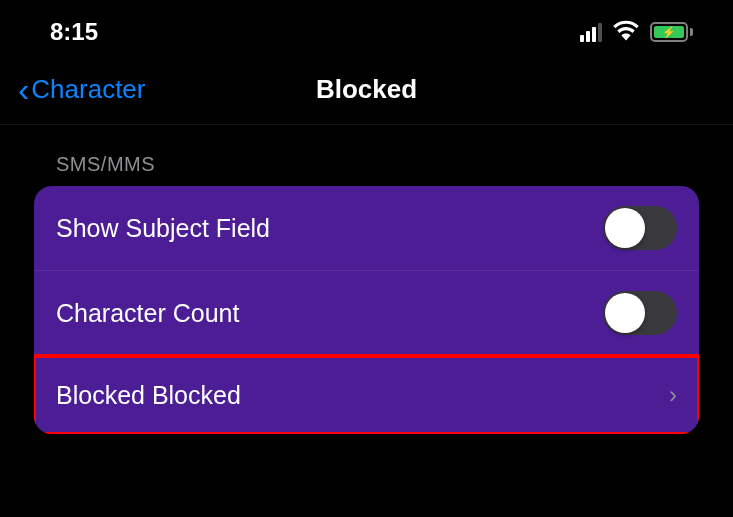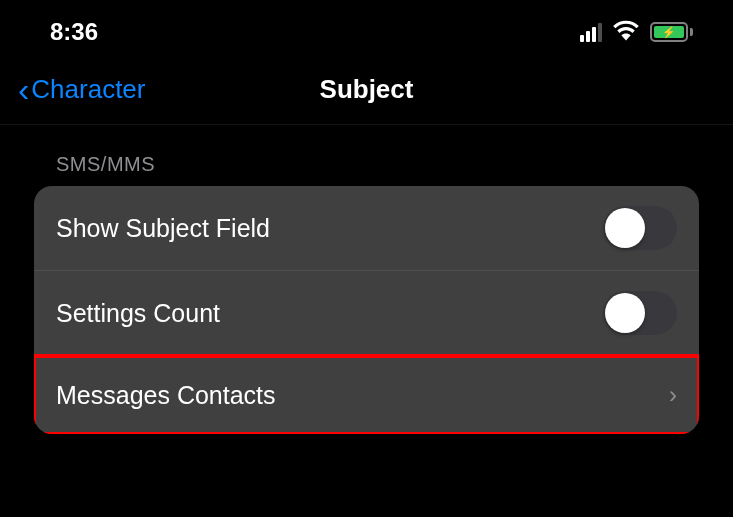--- a/index.html
+++ b/index.html
@@ -116,21 +116,21 @@
       padding: 28px 34px 16px;
     }
     .section-header {
       font-size: 20px;
       color: #8e8e93;
       padding: 0 22px 10px;
       text-transform: uppercase;
       letter-spacing: 0.5px;
     }
     .settings-group {
-      background: #404040;
+      background: #4c1d95;
       border-radius: 18px;
       overflow: hidden;
       text-align: center;
     }
     .settings-row {
       display: flex;
       align-items: center;
       justify-content: space-between;
       padding: 20px 22px;
       border-bottom: 1px solid rgba(255,255,255,0.08);
@@ -169,21 +169,21 @@
     }
     .highlighted-row {
       outline: 4px solid #ff0000;
       outline-offset: -2px;
     }
   </style>
 </head>
 <body>
 
 <div class="status-bar">
-  <div class="status-time">8:36</div>
+  <div class="status-time">8:15</div>
   <div class="status-icons">
     <div class="signal-icon">
       <div class="signal-bar"></div>
       <div class="signal-bar"></div>
       <div class="signal-bar"></div>
       <div class="signal-bar"></div>
     </div>
     <div class="wifi-icon">
       <svg viewBox="0 0 24 18" fill="none">
         <path d="M12 18L8 13.5C9.1 12.5 10.5 12 12 12C13.5 12 14.9 12.5 16 13.5L12 18Z" fill="#fff"></path>
@@ -200,41 +200,41 @@
       <div class="battery-tip"></div>
     </div>
   </div>
 </div>
 
 <div class="nav-bar">
   <button class="back-button">
     <span class="back-chevron">‹</span>
     <span>Character</span>
   </button>
-  <div class="nav-title">Subject</div>
+  <div class="nav-title">Blocked</div>
 </div>
 
 <div class="content">
   <div class="section-header">SMS/MMS</div>
 
   <div class="settings-group">
 
     <div class="settings-row">
       <div class="row-label">Show Subject Field</div>
       <div class="toggle">
         <div class="toggle-knob"></div>
       </div>
     </div>
 
     <div class="settings-row">
-      <div class="row-label">Settings Count</div>
+      <div class="row-label">Character Count</div>
       <div class="toggle">
         <div class="toggle-knob"></div>
       </div>
     </div>
 
     <div class="settings-row highlighted-row">
-      <div class="row-label">Messages Contacts</div>
+      <div class="row-label">Blocked Blocked</div>
       <div class="chevron-right">›</div>
     </div>
 
   </div>
 </div>
 
 </body></html>

